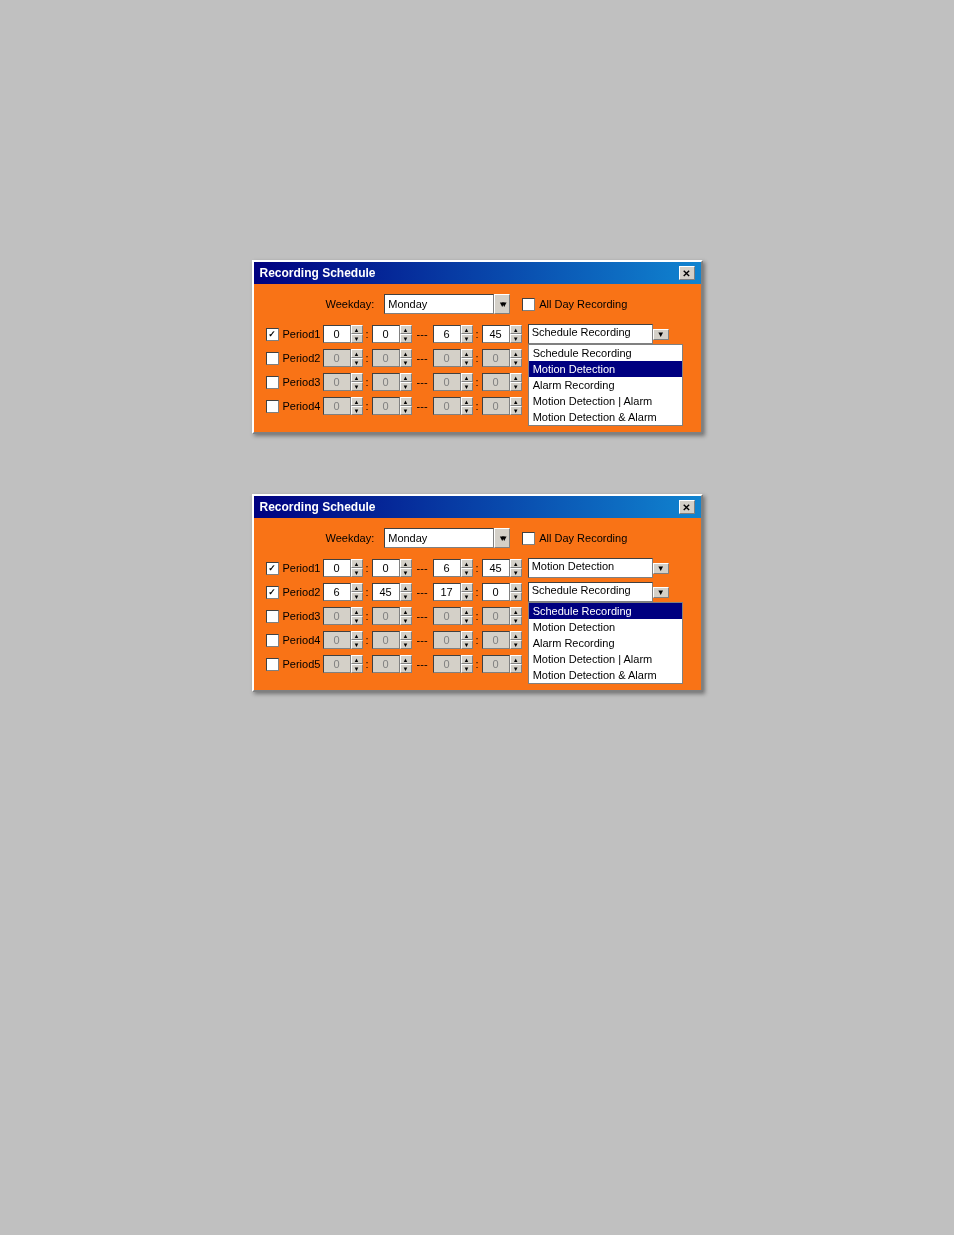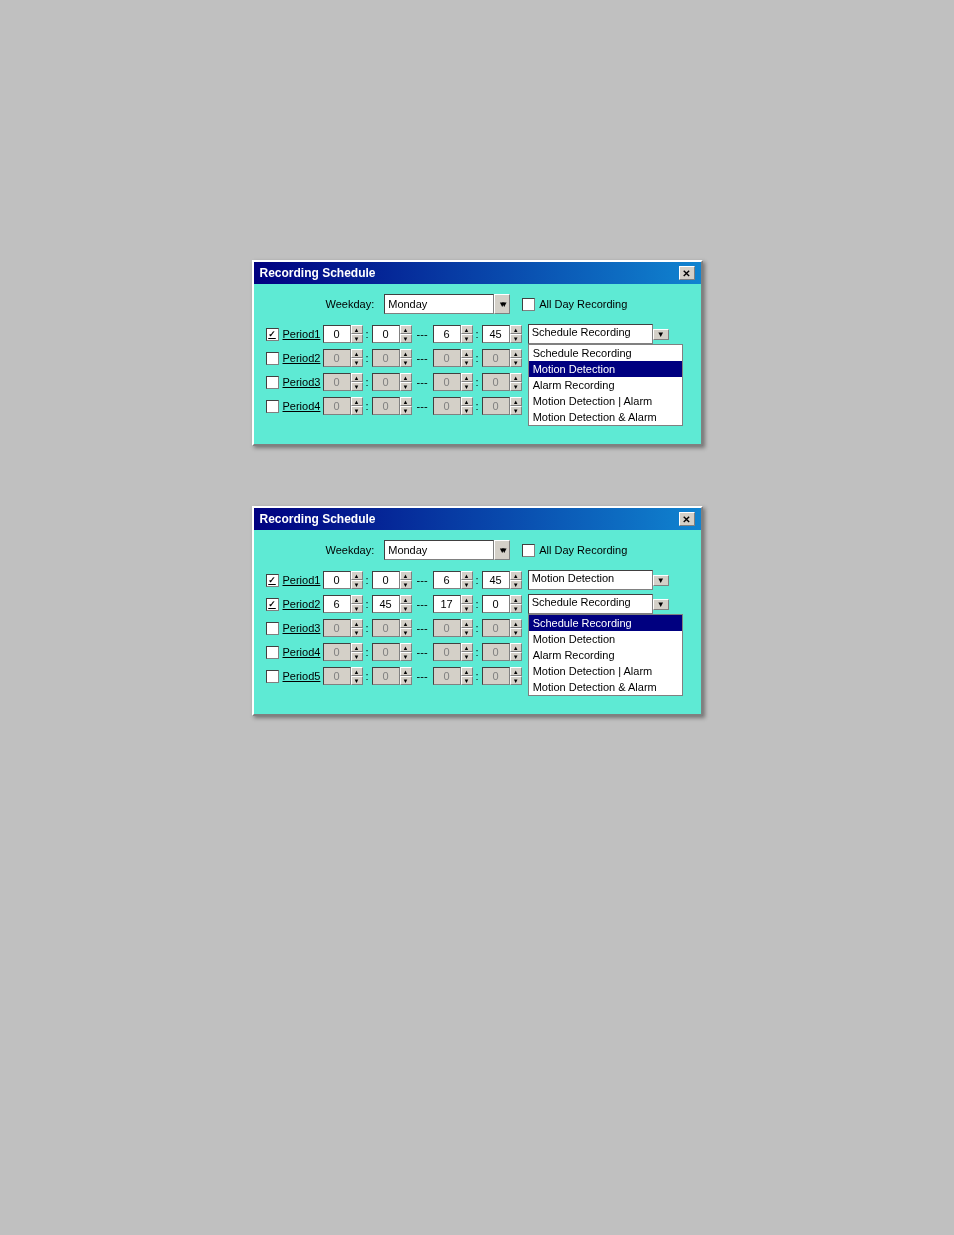--- a/index.html
+++ b/index.html
@@ -48,22 +48,22 @@
       font-size: 10px;
       cursor: pointer;
       display: flex;
       align-items: center;
       justify-content: center;
       font-weight: bold;
       color: #000;
     }
 
     .dialog-content {
-      padding: 10px 12px 24px 12px;
-      background: #5eead4;
+      padding: 10px 12px 12px 12px;
+      background: #f97316;
     }
 
     .weekday-row {
       display: flex;
       align-items: center;
       margin-bottom: 10px;
       gap: 6px;
     }
 
     .weekday-label {
@@ -129,21 +129,20 @@
       align-items: center;
       margin-bottom: 4px;
       gap: 2px;
     }
 
     .period-label {
       width: 55px;
       display: flex;
       align-items: center;
       gap: 4px;
-      text-decoration: underline;
     }
 
     .spinner-group {
       display: inline-flex;
       align-items: center;
     }
 
     .spinner-input {
       width: 28px;
       height: 18px;

